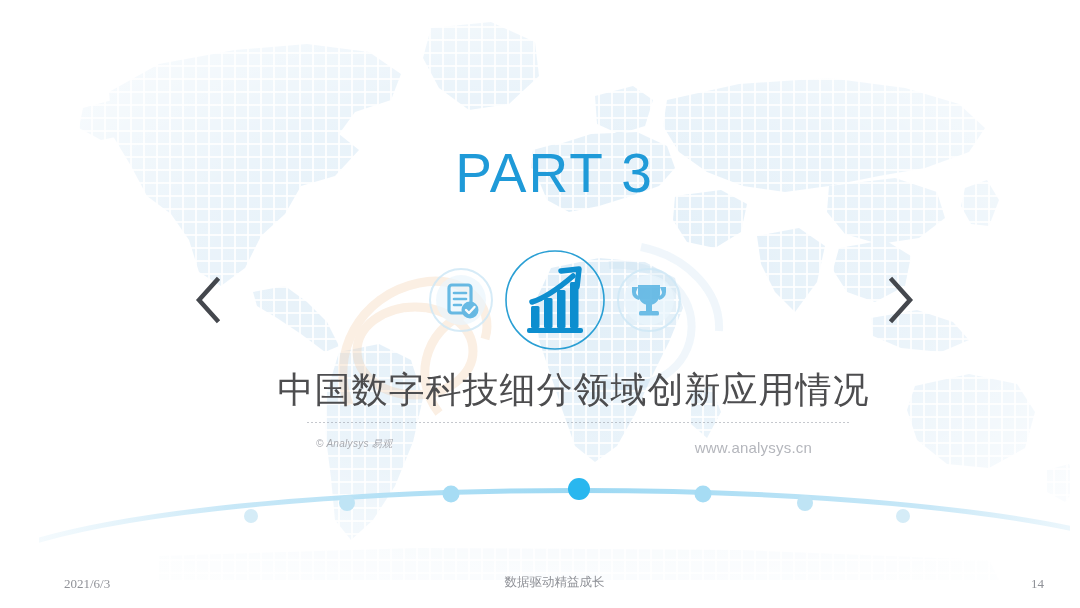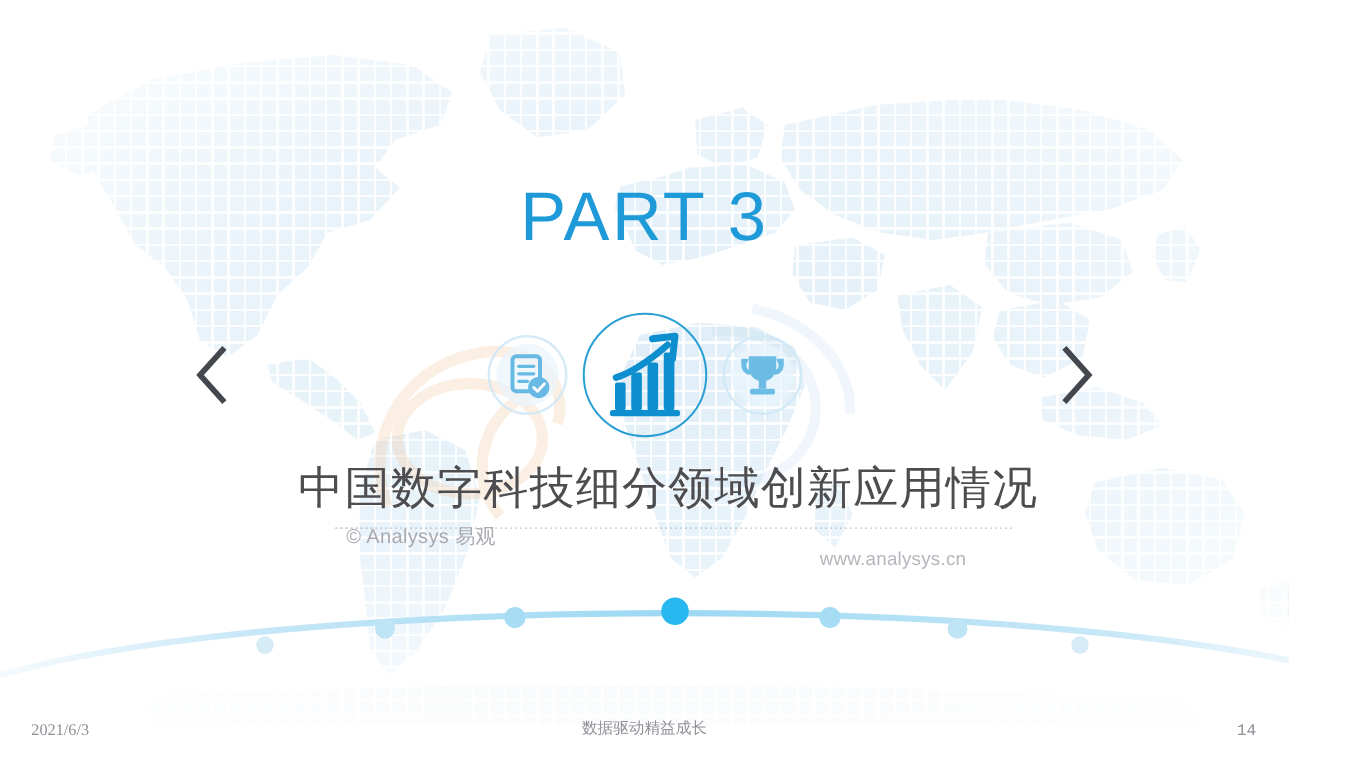--- a/index.html
+++ b/index.html
@@ -10,20 +10,21 @@
   body {
     font-family: "Liberation Sans", "DejaVu Sans", sans-serif;
   }
 
   #slide {
     position: relative;
     width: 1031px;
     height: 608px;
     overflow: hidden;
     background: #ffffff;
+    margin-left: 39px;
   }
 
   
   .map-layer {
     position: absolute;
     inset: 0;
     pointer-events: none;
   }
   .map-svg {
     position: absolute;
@@ -145,24 +146,25 @@
     height: 1px;
     background-image: repeating-linear-gradient(to right,
       rgba(150,155,165,0.55) 0px, rgba(150,155,165,0.55) 2px,
       rgba(150,155,165,0) 2px, rgba(150,155,165,0) 4px);
   }
 
   
   .credit-left {
     position: absolute;
     left: 277px;
-    top: 419px;
-    font-size: 16px;
+    top: 437px;
+    font-size: 10px;
     color: #a8aab0;
     letter-spacing: 0.3px;
+    font-style: italic;
   }
   .credit-right {
     position: absolute;
     right: 258px;
     top: 439px;
     font-size: 15px;
     color: #b4b6bc;
     letter-spacing: 0.2px;
   }
 
@@ -192,21 +194,21 @@
     text-align: center;
     font-size: 12.5px;
     color: #8f9197;
   }
   .footer-page {
     position: absolute;
     right: 26px;
     bottom: 16px;
     font-size: 13px;
     color: #8f9197;
-    font-family: Liberation Mono, monospace;
+    font-family: Liberation Serif, serif;
   }
 </style>
 </head>
 <body>
 
 <div id="slide">
 
   <div class="map-layer">
     <svg class="map-svg" viewBox="0 0 1080 608" preserveAspectRatio="none">
       <g fill="#cfe4f4">

